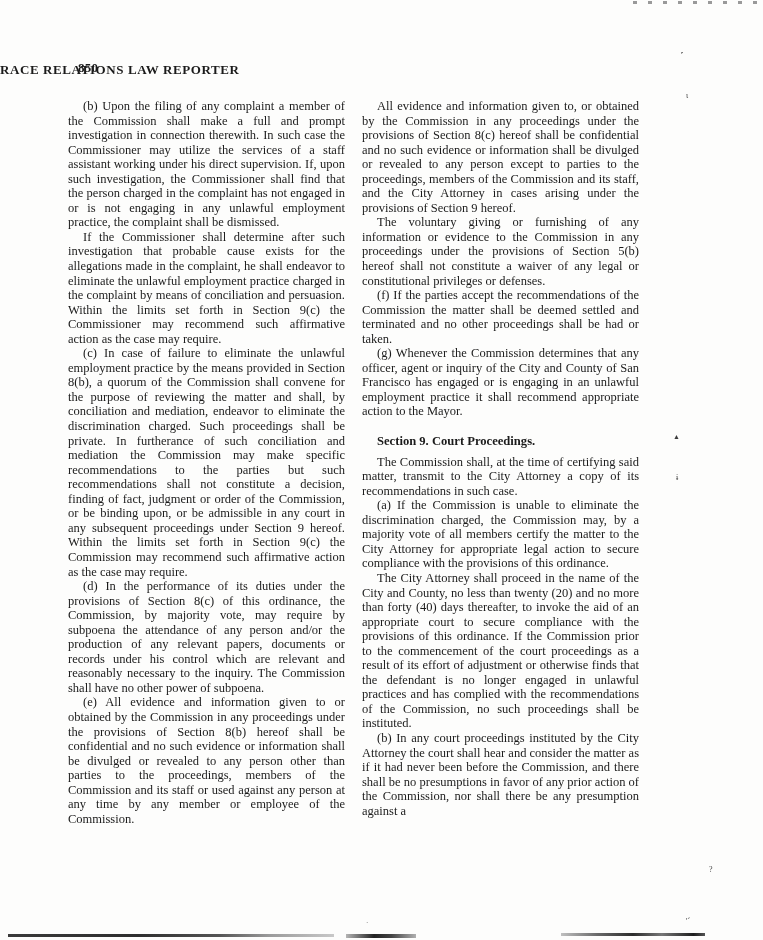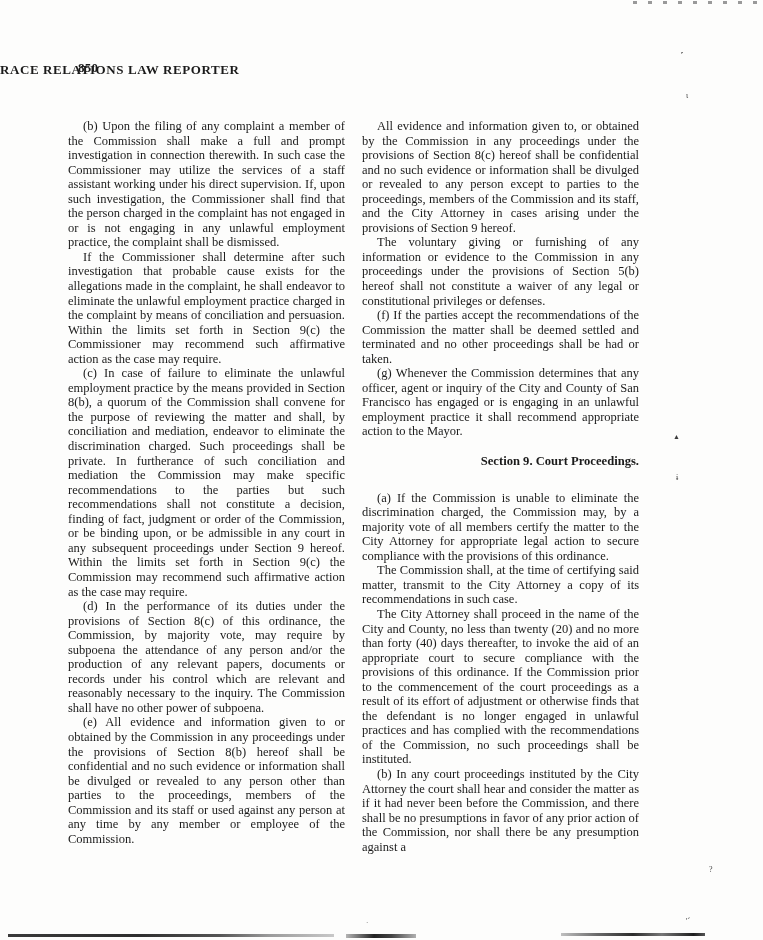--- a/index.html
+++ b/index.html
@@ -16,33 +16,33 @@
   .page-number {
     position:absolute; left:78px; top:60px;
     font-size:13px; letter-spacing:0.3px;font-weight:bold;
   }
   .header-title {
     position:absolute; left:0; top:62px; width:706px;
     font-size:13px; font-weight:700; letter-spacing:0.6px;
   }
   
   .col {
-    position:absolute; top:119px;
+    position:absolute; top:99px;
     font-size:12.5px; line-height:14.55px;
     text-align:justify;
     text-justify:inter-word;
     font-family:Liberation Serif, serif;
   }
   .col-left  { left:68px;  width:277px; }
   .col-right { left:362px; width:277px; }
   .col p { margin:0; text-indent:15px; }
   .section-heading {
     font-size:12.6px; font-weight:700;
-    margin:15px 0 22px 0; text-indent:15px;
-    text-align:right;
+    margin:15px 0 6px 0; text-indent:15px;
+    text-align:left;
   }
   
   .top-dashes {
     position:absolute; top:1px; left:633px; width:130px; height:3px;
     background:repeating-linear-gradient(to right,#9a9a9a 0 4px,transparent 4px 15px);
   }
   .streak { position:absolute; }
   .streak.s1 {
     left:8px; top:934px; width:326px; height:3px;
     background:linear-gradient(to right,#3a3a3a 0%,#2e2e2e 40%,#555 65%,#9a9a9a 80%,#c8c8c8 100%);
@@ -76,22 +76,22 @@
     <p>(d) In the performance of its duties under the provisions of Section 8(c) of this ordinance, the Commission, by majority vote, may require by subpoena the attendance of any person and/or the production of any relevant papers, documents or records under his control which are relevant and reasonably necessary to the inquiry. The Commission shall have no other power of subpoena.</p>
     <p>(e) All evidence and information given to or obtained by the Commission in any proceedings under the provisions of Section 8(b) hereof shall be confidential and no such evidence or information shall be divulged or revealed to any person other than parties to the proceedings, members of the Commission and its staff or used against any person at any time by any member or employee of the Commission.</p>
   </div>
 
   <div class="col col-right">
     <p>All evidence and information given to, or obtained by the Commission in any proceedings under the provisions of Section 8(c) hereof shall be confidential and no such evidence or information shall be divulged or revealed to any person except to parties to the proceedings, members of the Commission and its staff, and the City Attorney in cases arising under the provisions of Section 9 hereof.</p>
     <p>The voluntary giving or furnishing of any information or evidence to the Commission in any proceedings under the provisions of Section 5(b) hereof shall not constitute a waiver of any legal or constitutional privileges or defenses.</p>
     <p>(f) If the parties accept the recommendations of the Commission the matter shall be deemed settled and terminated and no other proceedings shall be had or taken.</p>
     <p>(g) Whenever the Commission determines that any officer, agent or inquiry of the City and County of San Francisco has engaged or is engaging in an unlawful employment practice it shall recommend appropriate action to the Mayor.</p>
     <h3 class="section-heading">Section 9. Court Proceedings.</h3>
+    <p>The Commission shall, at the time of certifying said matter, transmit to the City Attorney a copy of its recommendations in such case.</p>
     <p>(a) If the Commission is unable to eliminate the discrimination charged, the Commission may, by a majority vote of all members certify the matter to the City Attorney for appropriate legal action to secure compliance with the provisions of this ordinance.</p>
-    <p>The Commission shall, at the time of certifying said matter, transmit to the City Attorney a copy of its recommendations in such case.</p>
     <p>The City Attorney shall proceed in the name of the City and County, no less than twenty (20) and no more than forty (40) days thereafter, to invoke the aid of an appropriate court to secure compliance with the provisions of this ordinance. If the Commission prior to the commencement of the court proceedings as a result of its effort of adjustment or otherwise finds that the defendant is no longer engaged in unlawful practices and has complied with the recommendations of the Commission, no such proceedings shall be instituted.</p>
     <p>(b) In any court proceedings instituted by the City Attorney the court shall hear and consider the matter as if it had never been before the Commission, and there shall be no presumptions in favor of any prior action of the Commission, nor shall there be any presumption against a</p>
   </div>
 
   <span class="speck" style="left:681px; top:51px;">'̇</span>
   <span class="speck" style="left:686px; top:92px; font-size:8px;">ɩ</span>
   <span class="speck" style="left:673px; top:434px; font-size:7px;">▲</span>
   <span class="speck" style="left:676px; top:474px; font-size:8px;">ɨ</span>
   <span class="speck" style="left:709px; top:866px; font-size:8px;">?</span>
   <span class="speck" style="left:686px; top:918px; font-size:8px;">'´</span>

